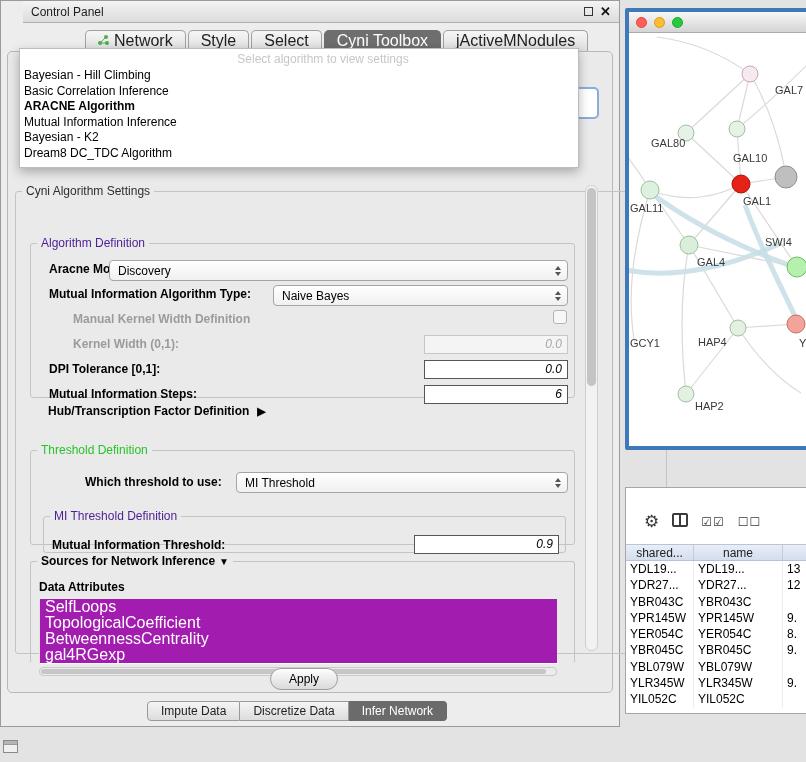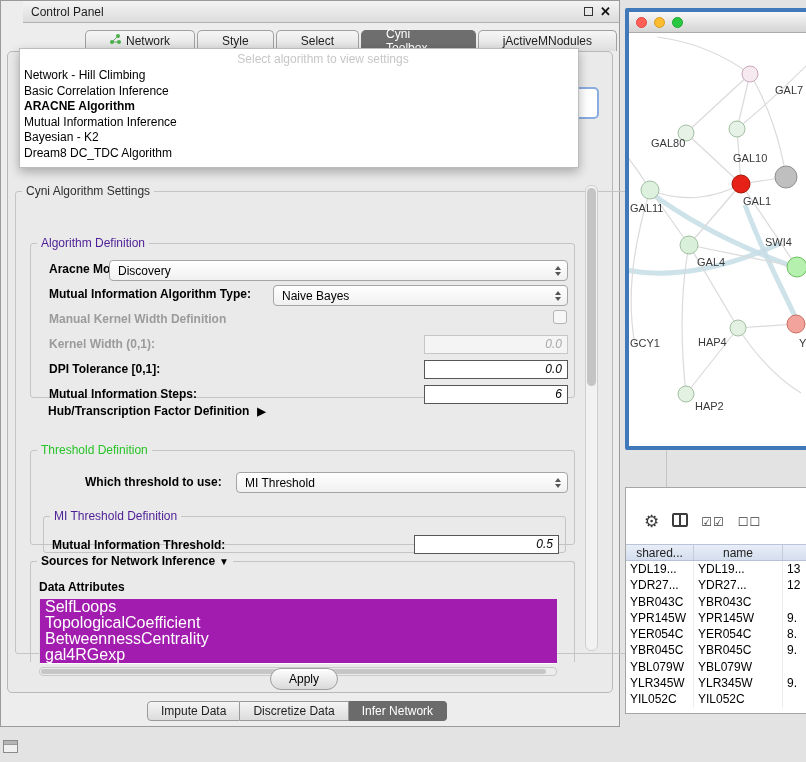--- a/index.html
+++ b/index.html
@@ -15,37 +15,37 @@
               display:flex; align-items:center; padding:0 8px; font-size:12px; color:#1d1d1d;margin-left:22px; }
   .titlebar .title { flex:1; }
   .winbtns { display:flex; align-items:center; gap:7px; }
   .float-btn { width:9px; height:9px; border:1.5px solid #333; display:inline-block; }
   .close-btn { font-size:13px; font-weight:bold; color:#111; line-height:1; }
 
   .inner-box { position:absolute; left:6px; top:50px; width:606px; height:642px;
                border:1px solid #b8b8b8; border-radius:5px; background:#eaeaea; }
 
   .tabbar { position:absolute; left:84px; top:29px; height:21px; display:flex; z-index:4; }
-  .tab { display:flex; align-items:center; gap:5px; padding:0 24px; margin-right:2px;
+  .tab { display:flex; align-items:center; gap:5px; padding:0 12px; margin-right:2px;
          border:1px solid #a0a0a0; border-bottom:none; border-radius:5px 5px 0 0;
-         background:linear-gradient(#f6f6f6,#dedede); font-size:12px; color:#222; height:21px; }
+         background:linear-gradient(#f6f6f6,#dedede); font-size:16px; color:#222; height:21px; }
   .tab.selected { background:#6e6e6e; color:#fff; border-color:#6e6e6e; }
 
   .combo-fragment { position:absolute; left:566px; top:86px; width:32px; height:32px;
                     background:#fff; border:2px solid #8aade0; border-radius:5px; z-index:2; }
 
   
   fieldset { position:absolute; border:1px solid #c4c4c4; border-radius:3px; background:transparent; }
   legend { font-size:12px; padding:0 4px; margin-left:6px; color:#2f2f2f; white-space:nowrap; }
   fieldset.blue > legend { color:#4c1d95; }
   fieldset.green > legend { color:#27c427; }
   fieldset.plain > legend { color:#000; font-weight:bold; }
 
   .lbl { position:absolute; font-size:12px; font-weight:bold; color:#000; white-space:nowrap; }
-  .lbl.disabled { color:#9b9b9b; }
+  .lbl.disabled { color:#9b9b9b;margin-left:24px; }
 
   .combo { position:absolute; height:21px; background:linear-gradient(#ffffff,#f0f0f0);
            border:1px solid #a5a5a5; border-radius:4px; font-size:12px; color:#000;
            display:flex; align-items:center; padding:0 22px 0 8px; }
   .combo .arrows { position:absolute; right:6px; top:50%; transform:translateY(-50%);
                    display:flex; flex-direction:column; gap:2px; }
   .combo .arrows i { width:0; height:0; border-left:3.5px solid transparent; border-right:3.5px solid transparent; }
   .combo .arrows i.up { border-bottom:4px solid #555; }
   .combo .arrows i.down { border-top:4px solid #555; }
 
@@ -224,21 +224,21 @@
           <span>MI Threshold</span>
           <span class="arrows">
               <i class="up"></i>
               <i class="down"></i>
             </span>
         </div>
 
         <fieldset class="blue" style="left:12px; top:52px; width:523px; height:44px;">
           <legend>MI Threshold Definition</legend>
           <span class="lbl" style="left:8px; top:15px;">Mutual Information Threshold:</span>
-          <div class="tf" style="left:370px; top:12px; width:145px;">0.5</div>
+          <div class="tf" style="left:370px; top:12px; width:145px;">0.9</div>
         </fieldset>
       </fieldset>
 
       <fieldset class="plain" style="left:14px; top:356px; width:545px; height:108px; border-bottom:none; border-radius:3px 3px 0 0;">
         <legend><span>Sources for Network Inference</span><span class="legend-arrow">▼</span></legend>
         <span class="lbl" style="left:8px; top:12px;">Data Attributes</span>
         <div class="attr-list" id="attr-list">
             <div class="attr-item">SelfLoops</div>
             <div class="attr-item">TopologicalCoefficient</div>
             <div class="attr-item">BetweennessCentrality</div>
@@ -258,21 +258,21 @@
 
     <div class="bottom-tabs" id="bottom-tabs">
         <div class="btab">Impute Data</div>
         <div class="btab">Discretize Data</div>
         <div class="btab selected">Infer Network</div>
       </div>
 
     <div class="popup">
       <div class="popup-placeholder">Select algorithm to view settings</div>
       <div id="popup-items">
-          <div class="popup-item">Network - Hill Climbing</div>
+          <div class="popup-item">Bayesian - Hill Climbing</div>
           <div class="popup-item">Basic Correlation Inference</div>
           <div class="popup-item selected">ARACNE Algorithm</div>
           <div class="popup-item">Mutual Information Inference</div>
           <div class="popup-item">Bayesian - K2</div>
           <div class="popup-item">Dream8 DC_TDC Algorithm</div>
         </div>
     </div>
   </div>
 
   <div class="net-win">

